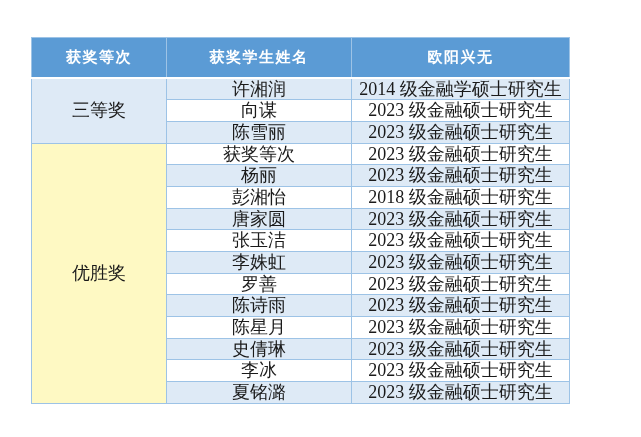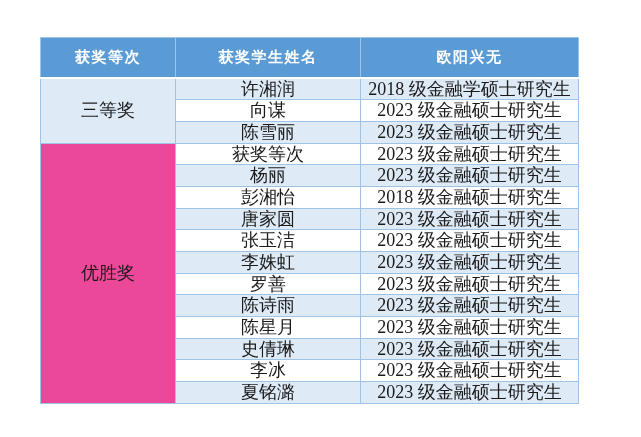--- a/index.html
+++ b/index.html
@@ -6,21 +6,21 @@
   .screen {
     position: relative;
     width: 641px;
     height: 437px;
     background: #ffffff;
     overflow: hidden;
     font-family: "Liberation Serif", "DejaVu Serif", serif;
   }
   table.award-table {
     position: absolute;
-    left: 40px;
+    left: 31px;
     top: 37px;
     width: 538px;
     height: 353px;
     border-collapse: collapse;
     table-layout: fixed;
   }
   col.c1 { width: 135px; }
   col.c2 { width: 185px; }
   col.c3 { width: 218px; }
   th, td {
@@ -41,21 +41,21 @@
   }
   tbody tr { height: 20.87px; }
   tbody td {
     font-size: 18px;
     color: var(--body-text, #1a1a1a);
     background: #ffffff;
   }
   tbody tr.band td { background: var(--band-bg, #DEEAF6); }
   td.award-cell { font-weight: normal; }
   td.award-cell.band { background: var(--band-bg, #DEEAF6); }
-  td.award-cell.plain { background: #ec4899; }
+  td.award-cell.plain { background: #fef9c3; }
 </style>
 </head>
 <body>
 
 <div class="screen">
   <table class="award-table">
     <colgroup>
       <col class="c1">
         <col class="c2">
         <col class="c3">
@@ -64,21 +64,21 @@
       <tr>
         <th>获奖等次</th>
         <th>获奖学生姓名</th>
         <th>欧阳兴无</th>
       </tr>
     </thead>
     <tbody id="award-tbody">
         <tr class="band">
           <td rowspan="3" class="award-cell band">三等奖</td>
           <td>许湘润</td>
-          <td>2018 级金融学硕士研究生</td>
+          <td>2014 级金融学硕士研究生</td>
         </tr>
         <tr>
           <td>向谋</td>
           <td>2023 级金融硕士研究生</td>
         </tr>
         <tr class="band">
           <td>陈雪丽</td>
           <td>2023 级金融硕士研究生</td>
         </tr>
         <tr>

